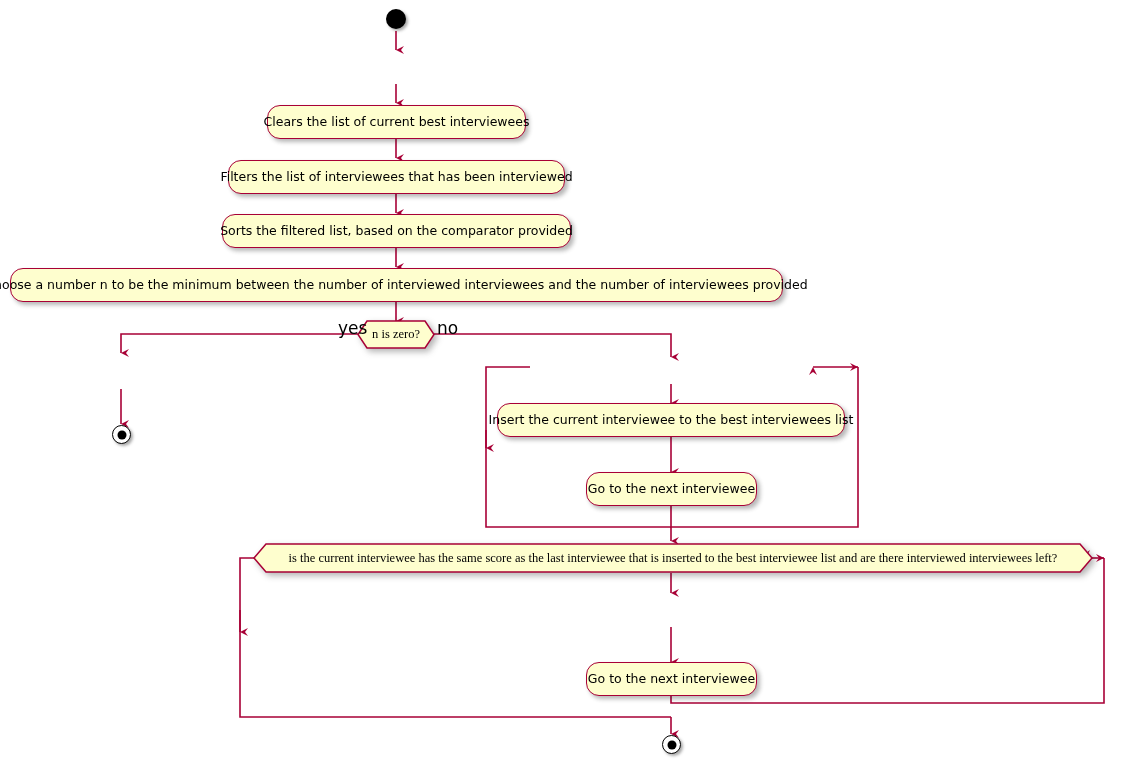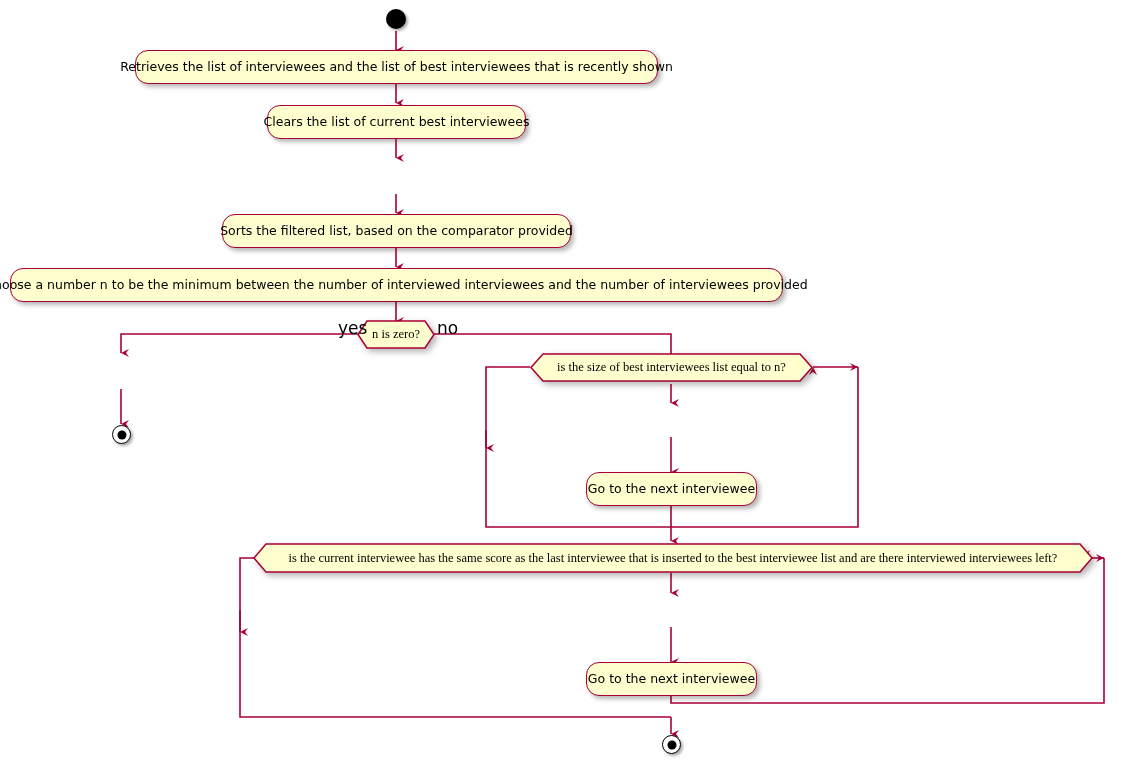--- a/index.html
+++ b/index.html
@@ -153,28 +153,28 @@
       <path d="M1104,558 L1086,558 L1086,558" marker-end="url(#ah-left)"></path>
 
       <path d="M262,558 L240,558 L240,717 L671,717"></path>
       <line x1="240" y1="610" x2="240" y2="632" marker-end="url(#ah-down)"></line>
       <line x1="671" y1="717" x2="671" y2="734" marker-end="url(#ah-down)"></line>
     </g>
   </svg>
 
   <div class="node start-node" style="left:386px; top:9px; width:20px; height:20px;"></div>
 
-  <div class="node activity" style="left:135px; top:50px; width:523px; height:34px;">
-    <span>Retrieves the list of interviewees and the list of best interviewees that is recently shown</span>
-  </div>
 
   <div class="node activity" style="left:267px; top:105px; width:259px; height:34px;">
     <span>Clears the list of current best interviewees</span>
   </div>
 
+  <div class="node activity" style="left:228px; top:160px; width:337px; height:34px;">
+    <span>Filters the list of interviewees that has been interviewed</span>
+  </div>
 
   <div class="node activity" style="left:222px; top:214px; width:349px; height:34px;align-items:center;">
     <span>Sorts the filtered list, based on the comparator provided</span>
   </div>
 
   <div class="node activity" style="left:10px; top:268px; width:773px; height:34px;">
     <span>Choose a number n to be the minimum between the number of interviewed interviewees and the number of interviewees provided</span>
   </div>
 
   <div class="hexwrap" style="left:357px; top:320px; width:78px; height:29px;">
@@ -186,27 +186,24 @@
 
   <div class="edge-label" style="left:338px; top:318px;">yes</div>
 
   <div class="edge-label" style="left:437px; top:318px;">no</div>
 
 
   <div class="node end-node" style="left:112px; top:425px; width:19px; height:19px;">
     <span class="end-inner"></span>
   </div>
 
-  <div class="hexwrap" style="left:530px; top:353px; width:283px; height:29px;">
-    <svg width="283" height="29" viewBox="0 0 283 29" xmlns="http://www.w3.org/2000/svg">
-      <polygon points="13,1 270,1 282,14.5 270,28 13,28 1,14.5" fill="#FEFECE" stroke="#A80036" stroke-width="1.5"></polygon>
-    </svg>
-    <div class="hexlabel">is the size of best interviewees list equal to n?</div>
-  </div>
-
+
+  <div class="node activity" style="left:497px; top:403px; width:348px; height:34px;">
+    <span>Insert the current interviewee to the best interviewees list</span>
+  </div>
 
   <div class="node activity" style="left:586px; top:472px; width:171px; height:34px;">
     <span>Go to the next interviewee</span>
   </div>
 
   <div class="hexwrap" style="left:253px; top:543px; width:840px; height:30px;">
     <svg width="840" height="30" viewBox="0 0 840 30" xmlns="http://www.w3.org/2000/svg">
       <polygon points="13,1 827,1 839,15 827,29 13,29 1,15" fill="#FEFECE" stroke="#A80036" stroke-width="1.5"></polygon>
     </svg>
     <div class="hexlabel">is the current interviewee has the same score as the last interviewee that is inserted to the best interviewee list and are there interviewed interviewees left?</div>

